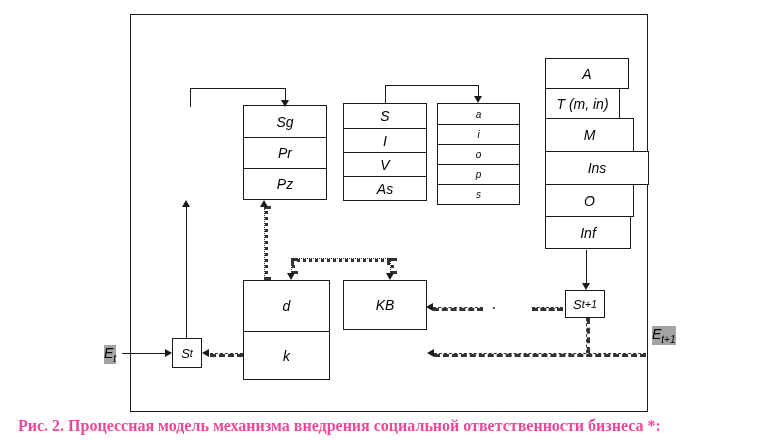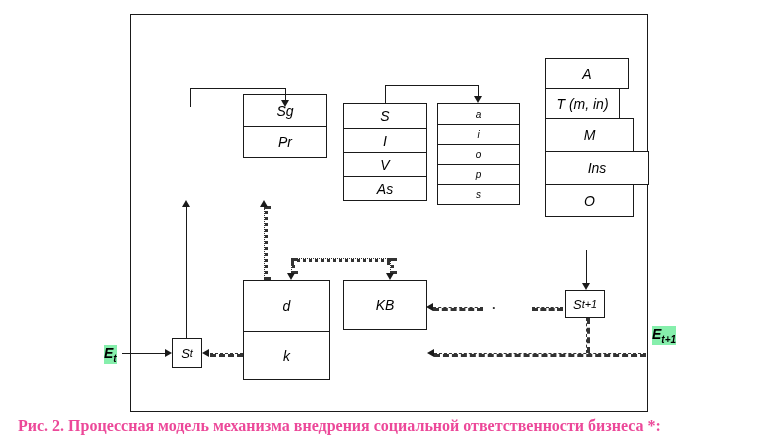--- a/index.html
+++ b/index.html
@@ -31,43 +31,44 @@
   .dot   { border-style:dotted; border-color:#333; }
   .dash  { border-style:dashed; border-color:#333; }
 
   .arr { position:absolute; width:0; height:0; }
   .arr.up    { border-left:4px solid transparent; border-right:4px solid transparent; border-bottom:7px solid #1a1a1a; }
   .arr.down  { border-left:4px solid transparent; border-right:4px solid transparent; border-top:7px solid #1a1a1a; }
   .arr.left  { border-top:4px solid transparent; border-bottom:4px solid transparent; border-right:7px solid #1a1a1a; }
   .arr.right { border-top:4px solid transparent; border-bottom:4px solid transparent; border-left:7px solid #1a1a1a; }
 
   .flabel {
-    position:absolute; font-style:italic; font-size:14px; font-weight:700; background:#86efac;text-align:right;
+    position:absolute; font-style:italic; font-size:14px; font-weight:400; background:#a3a3a3;text-align:right;
   }
   .flabel sub, .rsmall sub { font-size:10px; font-style:italic; }
 
   .dots { position:absolute; font-size:13px; font-weight:bold; letter-spacing:16px; color:#333; }
 
   .caption {
     position:absolute; left:18px; top:417px; width:777px;
     font-family:"Liberation Serif","DejaVu Serif",serif;
     font-weight:bold; font-size:16px; color:#ec4899; white-space:nowrap;
   }
 </style>
 </head>
 <body>
 
 <div class="stage">
 
   <div class="outer"></div>
 
 
-  <div class="stack" style="left:243px;top:94px;width:84px">
+  <div class="stack" style="left:243px;top:105px;width:84px">
     <div class="cell" style="height:31px">Sg</div>
     <div class="cell" style="height:31px">Pr</div>
+    <div class="cell" style="height:31px">Pz</div>
   </div>
 
   <div class="stack" style="left:343px;top:103px;width:84px">
     <div class="cell" style="height:24px">S</div>
     <div class="cell" style="height:24px">I</div>
     <div class="cell" style="height:24px">V</div>
     <div class="cell" style="height:24px">As</div>
   </div>
 
   <div class="stack" style="left:437px;top:103px;width:83px">
@@ -76,20 +77,21 @@
     <div class="cell small" style="height:20px">o</div>
     <div class="cell small" style="height:20px">p</div>
     <div class="cell small" style="height:20px">s</div>
   </div>
 
   <div class="rbox" style="left:545px;top:58px;width:84px;height:31px">A</div>
   <div class="rbox" style="left:545px;top:88px;width:75px;height:31px">T (m, in)</div>
   <div class="rbox" style="left:545px;top:118px;width:89px;height:34px">M</div>
   <div class="rbox" style="left:545px;top:151px;width:104px;height:34px">Ins</div>
   <div class="rbox" style="left:545px;top:184px;width:89px;height:33px">O</div>
+  <div class="rbox" style="left:545px;top:216px;width:86px;height:33px">Inf</div>
 
   <div class="stack" style="left:243px;top:280px;width:87px">
     <div class="cell" style="height:50px">d</div>
     <div class="cell" style="height:48px">k</div>
   </div>
 
   <div class="stack" style="left:343px;top:280px;width:84px">
     <div class="cell" style="height:48px">KB</div>
   </div>
 

